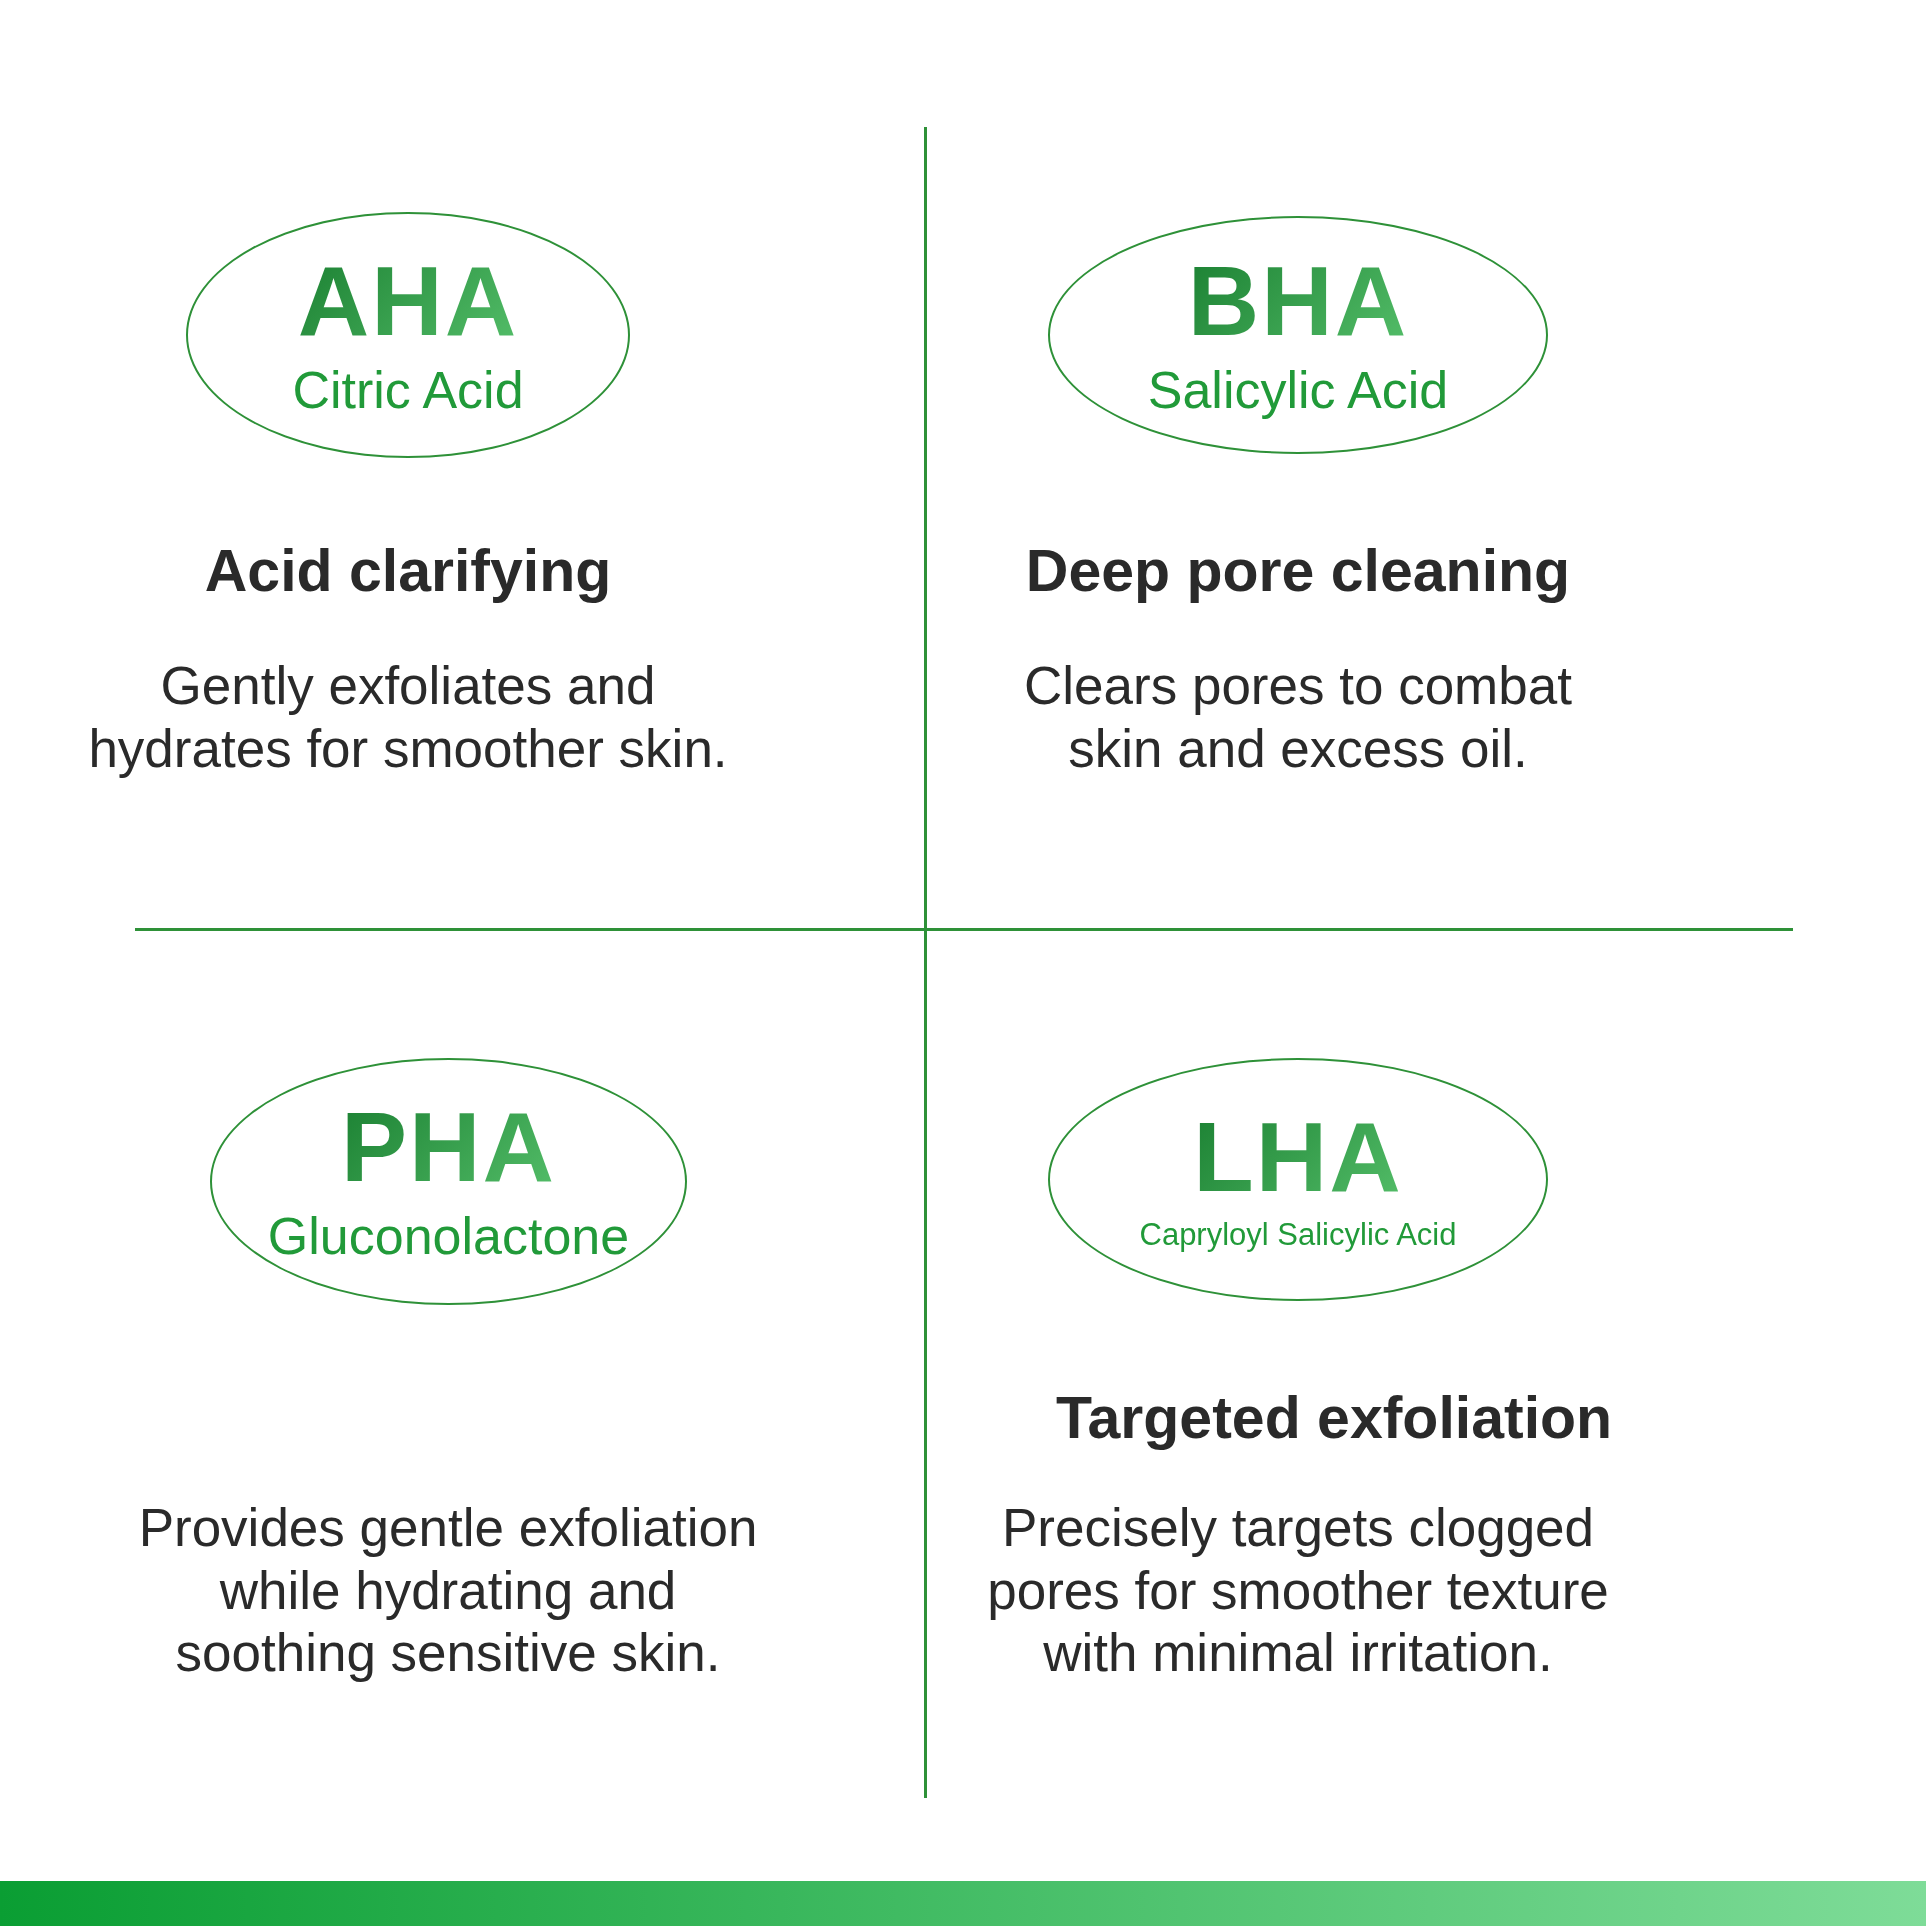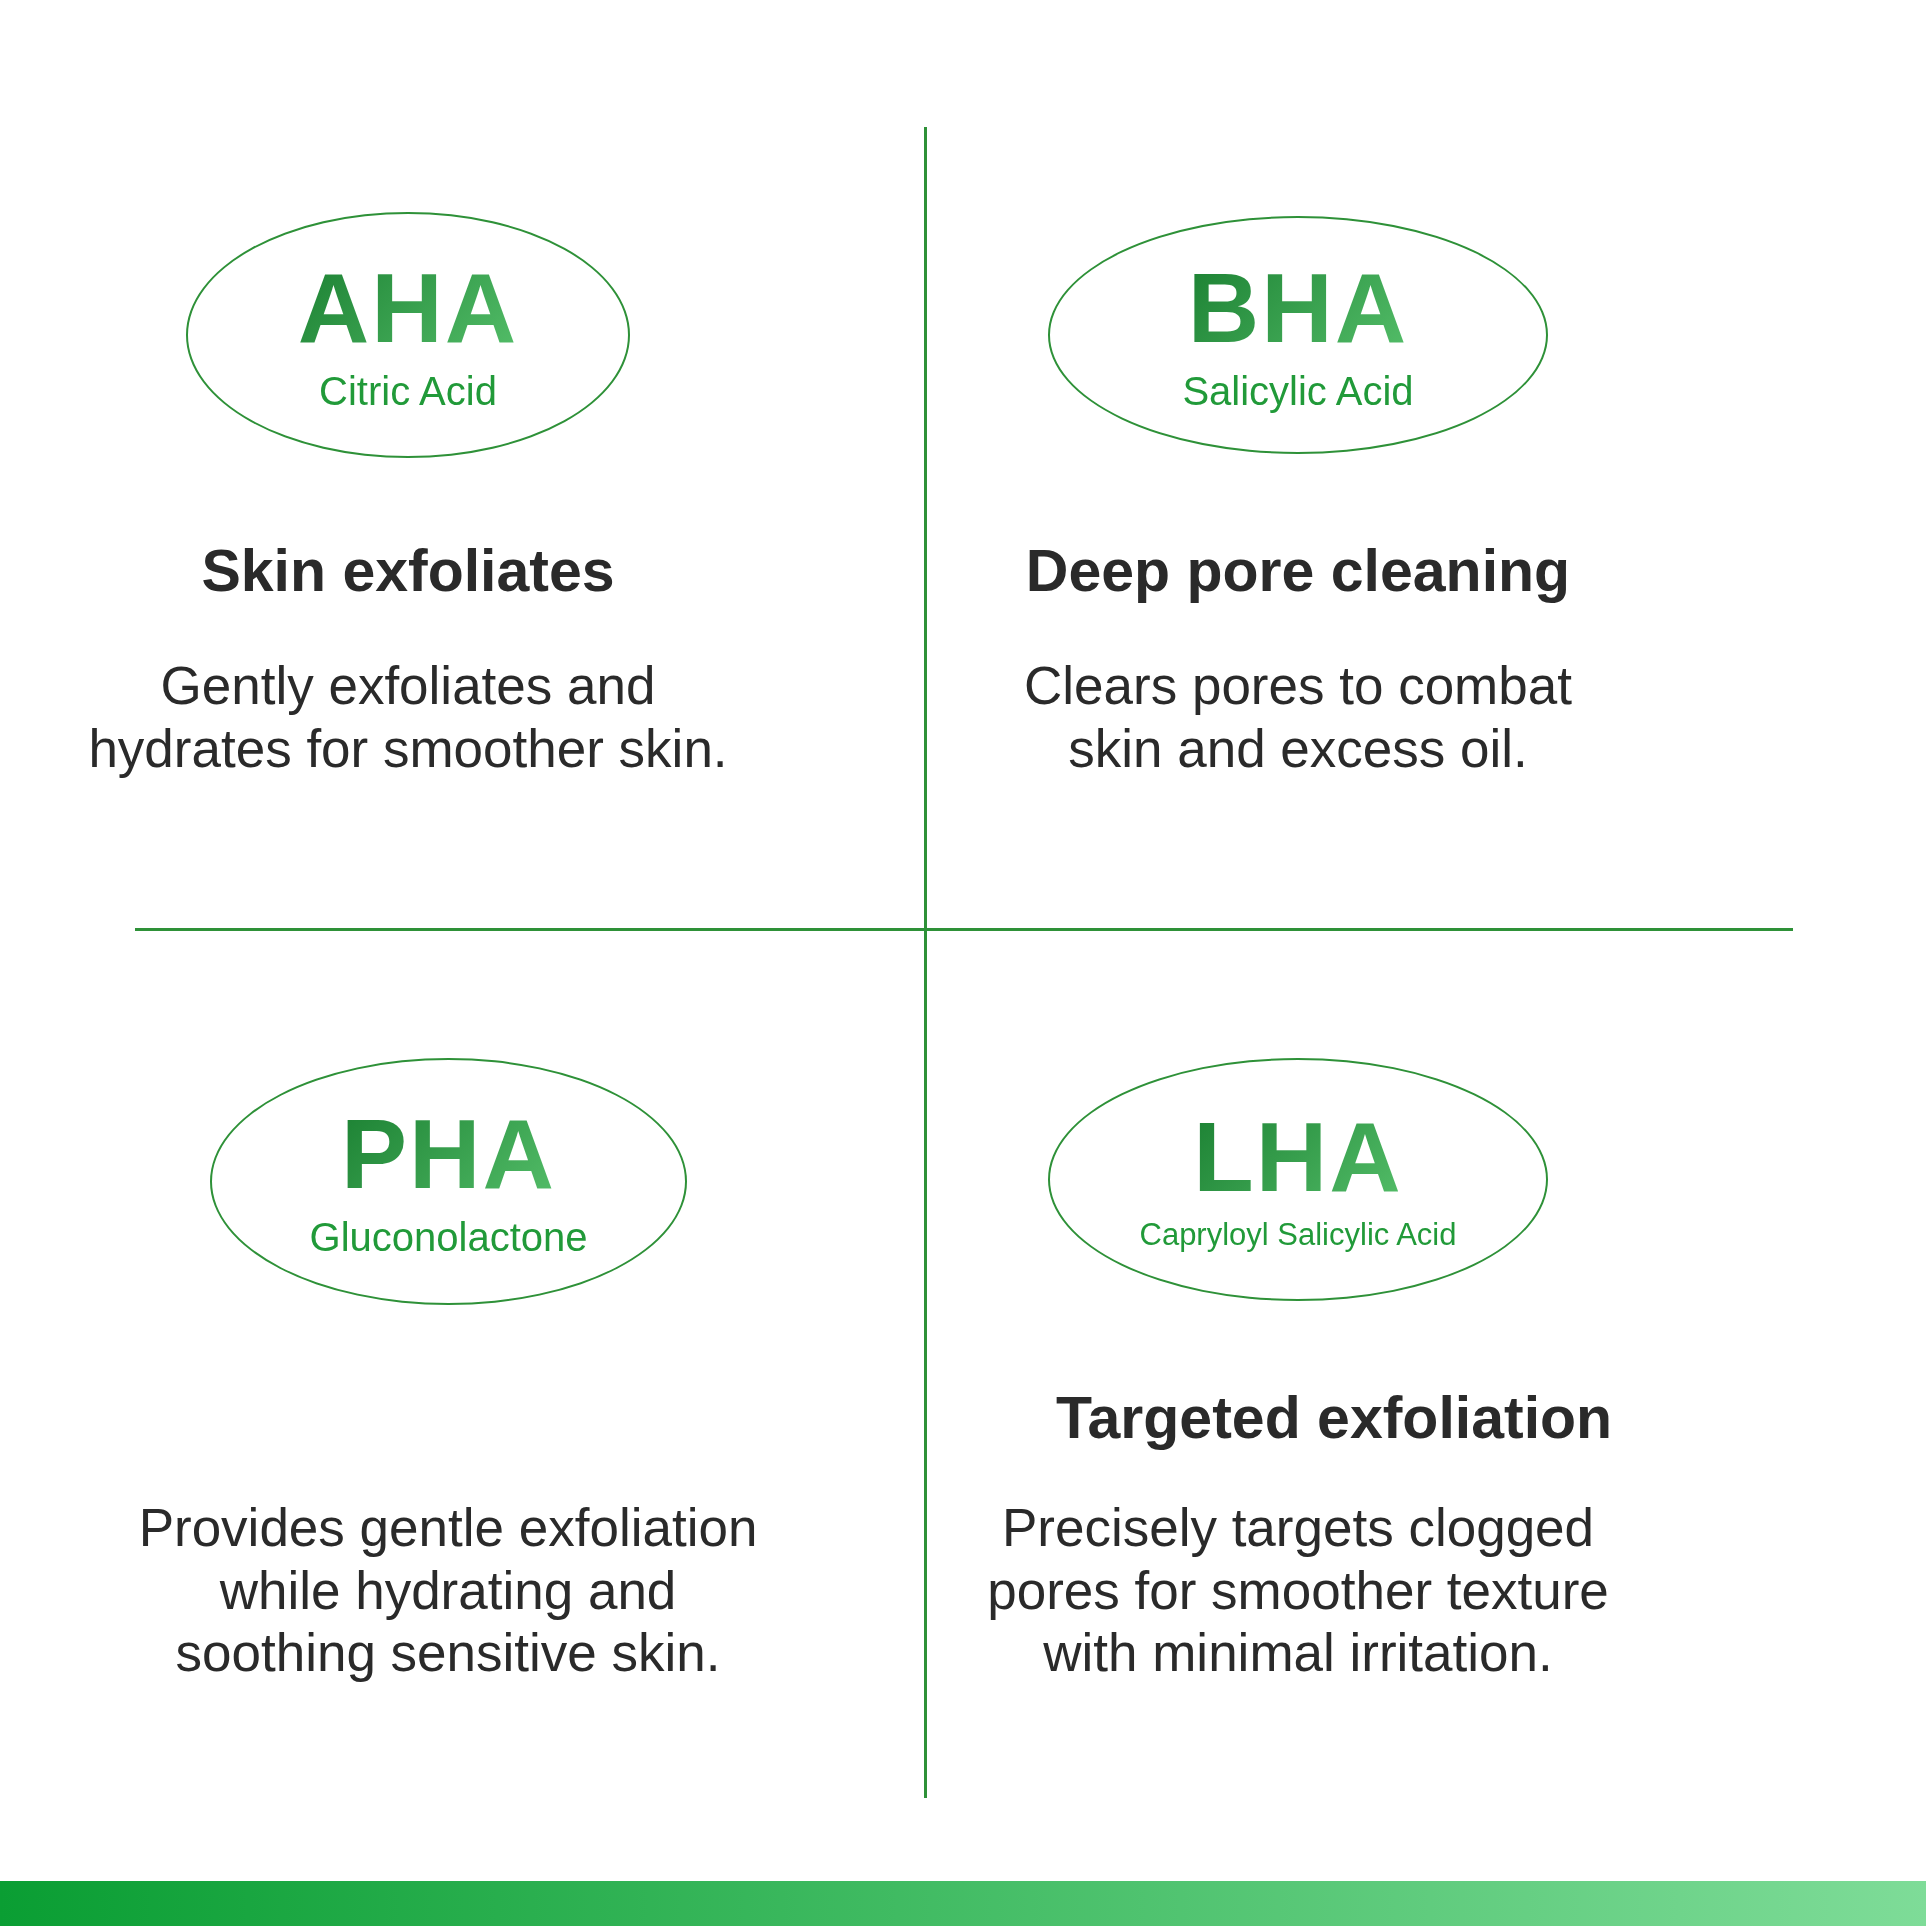--- a/index.html
+++ b/index.html
@@ -58,21 +58,21 @@
   @supports ((-webkit-background-clip: text) or (background-clip: text)) {
     .acid-name {
       background: linear-gradient(135deg, var(--name_gradient_start, #1b8032) 0%, var(--name_gradient_end, #54be69) 100%);
       -webkit-background-clip: text;
       background-clip: text;
       -webkit-text-fill-color: transparent;
       color: transparent;
     }
   }
   .acid-sub {
-    font-size: 40px;
+    font-size: 52px;
     line-height: 1.1;
     color: var(--green_text, #219a39);
     white-space: nowrap;
   }
   .el-lha .acid-sub { font-size: 31px; }
 
   .quad-title {
     position: absolute;
     font-size: 59px;
     font-weight: bold;
@@ -111,21 +111,21 @@
 
 <div class="canvas">
 
   <div class="divider v"></div>
   <div class="divider h"></div>
 
   <div class="ellipse el-aha">
     <div class="acid-name">AHA</div>
     <div class="acid-sub">Citric Acid</div>
   </div>
-  <div class="quad-title title-tl">Skin exfoliates</div>
+  <div class="quad-title title-tl">Acid clarifying</div>
   <div class="quad-desc desc-tl">Gently exfoliates and
 hydrates for smoother skin.</div>
 
   <div class="ellipse el-bha">
     <div class="acid-name">BHA</div>
     <div class="acid-sub">Salicylic Acid</div>
   </div>
   <div class="quad-title title-tr">Deep pore cleaning</div>
   <div class="quad-desc desc-tr">Clears pores to combat
 skin and excess oil.</div>

